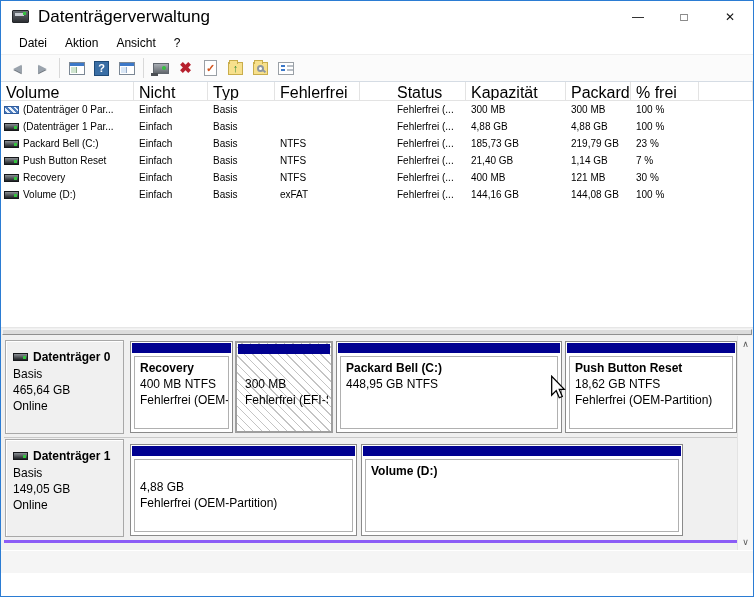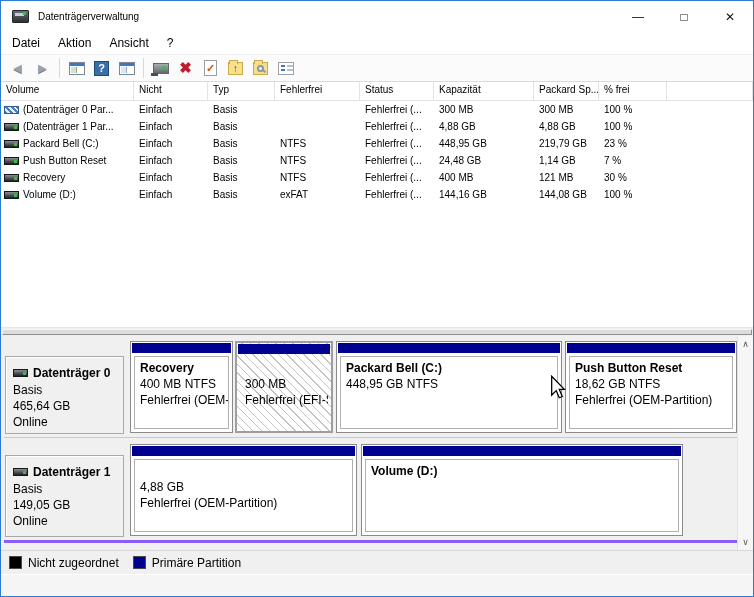--- a/index.html
+++ b/index.html
@@ -8,27 +8,27 @@
   .window { width:754px; height:597px; background:#fff; border:1px solid #2b7cd3;
             position:relative; overflow:hidden; font-size:12px; color:#000; }
 
   
   .titlebar { height:31px; display:flex; align-items:center; background:#fff; }
   .app-icon { width:17px; height:13px; margin-left:11px; position:relative;
               background:linear-gradient(#6a6f75,#2c2f33); border-radius:1px;
               border:1px solid #23262a; }
   .app-icon:before { content:""; position:absolute; left:2px; top:2px; width:9px; height:3px; background:#c9ced4; }
   .app-icon:after { content:""; position:absolute; right:2px; top:1px; width:3px; height:3px; background:#35c13f; }
-  .title-text { margin-left:9px; font-size:10px; }
+  .title-text { margin-left:9px; font-size:17px; }
   .win-controls { margin-left:auto; display:flex; height:31px; }
   .win-btn { width:46px; height:31px; display:flex; align-items:center; justify-content:center;
              font-size:12px; color:#111; cursor:default; }
 
   
-  .menubar { height:22px; display:flex; align-items:center; padding-left:2px; background:#fff; }
+  .menubar { height:22px; display:flex; align-items:center; padding-left:9px; background:#fff; }
   .menu-item { padding:2px 9px; }
 
   
   .toolbar { height:28px; display:flex; align-items:center; background:#fbfbfb;
              border-top:1px solid #efefef; border-bottom:1px solid #d5dce4; padding-left:4px; }
   .tb-sep { width:1px; height:20px; background:#d9d9d9; margin:0 4px; }
   .tb-btn { width:23px; height:22px; display:flex; align-items:center; justify-content:center; margin:0 1px; }
   .arrow-glyph { font-size:14px; color:#9aa3ad; text-shadow:0 1px 0 #6d747c; }
   .mini-win { width:16px; height:13px; border:1px solid #7b8794; background:#fff; position:relative; }
   .mini-win:before { content:""; position:absolute; left:0; top:0; right:0; height:3px; background:#3c78c8; }
@@ -51,46 +51,46 @@
   .lens:after { content:""; position:absolute; width:4px; height:2px; background:#8d96a0; right:-4px; bottom:-2px; transform:rotate(45deg); }
   .list-icon { width:16px; height:13px; background:#fff; border:1px solid #9aa0a6; position:relative; }
   .list-icon:before { content:""; position:absolute; left:2px; top:2px; width:4px; height:2px; background:#3c78c8;
                       box-shadow:0 4px 0 #3c78c8; }
   .list-icon:after { content:""; position:absolute; left:8px; top:2px; width:6px; height:2px; background:#b9bfc6;
                      box-shadow:0 4px 0 #b9bfc6; }
 
   
   .list-pane { height:245px; background:#fff; overflow:hidden; }
   .lv-header { display:flex; height:19px; border-bottom:1px solid #e3e3e3; }
-  .lv-hcell { border-right:1px solid #e3e3e3; padding:2px 0 0 5px; font-size:10px;
+  .lv-hcell { border-right:1px solid #e3e3e3; padding:2px 0 0 5px; font-size:16px;
               white-space:nowrap; overflow:hidden; }
   .lv-row { display:flex; height:17px; align-items:center; }
   .lv-cell { padding-left:5px; white-space:nowrap; overflow:hidden; font-size:10px; }
   .c-volume{ width:133px; } .c-layout{ width:74px; } .c-typ{ width:67px; }
-  .c-fs{ width:85px; } .c-status{ width:74px; } .c-kap{ width:100px; }
+  .c-fs{ width:85px; } .c-status{ width:74px;margin-left:32px; } .c-kap{ width:100px; }
   .c-frei{ width:65px; } .c-pct{ width:68px; } .c-fill{ flex:1; }
   .c-volume.lv-cell { display:flex; align-items:center; padding-left:3px; }
   .part-ico { width:15px; height:8px; background:linear-gradient(#8a8f94,#1e2124); border:1px solid #15171a;
               margin-right:4px; position:relative; flex:none; }
   .part-ico:after { content:""; position:absolute; right:1px; top:2px; width:3px; height:3px; background:#35c13f; }
   .part-ico.hatched { background:repeating-linear-gradient(45deg,#4d7dbd 0 2px,#e8f0fb 2px 4px);
                       border:1px solid #2f5c9e; }
   .part-ico.hatched:after { display:none; }
 
   
   .hscroll { height:9px; background:#f0f0f0; position:relative; border-top:1px solid #e6e6e6; }
   .hthumb { position:absolute; left:1px; right:1px; top:1px; bottom:1px;
             background:#dcdcdc; border:1px solid; border-color:#f5f5f5 #8f8f8f #8f8f8f #f5f5f5; }
 
   
   .graph-pane { height:214px; background:#f0f0f0; position:relative; }
   .disk-group { position:absolute; left:3px; width:733px; }
   .disk0 { top:3px; height:99px; border-bottom:1px solid #c9c9c9; }
   .disk1 { top:102px; height:105px; border-bottom:3px solid #8b5cf6; }
-  .disk-label { position:absolute; left:1px; top:17px; width:119px; bottom:3px; background:#f0f0f0;
+  .disk-label { position:absolute; left:1px; top:1px; width:119px; bottom:3px; background:#f0f0f0;
                 border:1px solid #a8a8a8; box-shadow:inset 1px 1px 0 #fff; padding:9px 7px 0 7px; }
   .disk-label .hdr { display:flex; align-items:center; font-weight:bold; margin-bottom:2px; }
   .disk-label .hdr .part-ico { margin-right:5px; }
   .disk-label .line { line-height:16px; }
   .part-area { position:absolute; left:124px; right:0; top:0; bottom:0; }
   .pblock { position:absolute; border:1px solid #8a8a8a; background:#fff; overflow:hidden; }
   .pbar { height:10px; background:#000090; margin:1px; }
   .pbody { position:absolute; left:3px; right:3px; top:14px; bottom:3px; border:1px solid #b0b0b0;
            background:#fff; padding:3px 5px; overflow:hidden; }
   .pline { line-height:16px; white-space:nowrap; }
@@ -222,35 +222,35 @@
 
     <div class="lv-row">
       <div class="lv-cell c-volume">
           <span class="part-ico"></span>
           <span>Packard Bell (C:)</span>
         </div>
       <div class="lv-cell c-layout">Einfach</div>
       <div class="lv-cell c-typ">Basis</div>
       <div class="lv-cell c-fs">NTFS</div>
       <div class="lv-cell c-status">Fehlerfrei (...</div>
-      <div class="lv-cell c-kap">448,95 GB</div>
+      <div class="lv-cell c-kap">185,73 GB</div>
       <div class="lv-cell c-frei">219,79 GB</div>
       <div class="lv-cell c-pct">23 %</div>
     </div>
 
     <div class="lv-row">
       <div class="lv-cell c-volume">
           <span class="part-ico"></span>
           <span>Push Button Reset</span>
         </div>
       <div class="lv-cell c-layout">Einfach</div>
       <div class="lv-cell c-typ">Basis</div>
       <div class="lv-cell c-fs">NTFS</div>
       <div class="lv-cell c-status">Fehlerfrei (...</div>
-      <div class="lv-cell c-kap">24,48 GB</div>
+      <div class="lv-cell c-kap">21,40 GB</div>
       <div class="lv-cell c-frei">1,14 GB</div>
       <div class="lv-cell c-pct">7 %</div>
     </div>
 
     <div class="lv-row">
       <div class="lv-cell c-volume">
           <span class="part-ico"></span>
           <span>Recovery</span>
         </div>
       <div class="lv-cell c-layout">Einfach</div>
@@ -355,26 +355,20 @@
         </div>
       </div>
     </div>
 
     <div class="vscroll">
       <div class="vs-arrow">∧</div>
       <div class="vs-arrow">∨</div>
     </div>
   </div>
 
-  <div class="legend">
-    <div class="swatch" style="background:#000000;"></div>
-    <div class="legend-label">Nicht zugeordnet</div>
-    <div class="swatch" style="background:#000090;"></div>
-    <div class="legend-label">Primäre Partition</div>
-  </div>
 
   <div class="statusbar"></div>
 
   <svg class="cursor" width="18" height="24" viewBox="0 0 12 19">
     <polygon points="1,1 1,16 4.6,12.4 7,18 9.4,17 7,11.4 11,11.4" fill="#ffffff" stroke="#000000" stroke-width="1"></polygon>
   </svg>
 
 </div>
 
 </body></html>

